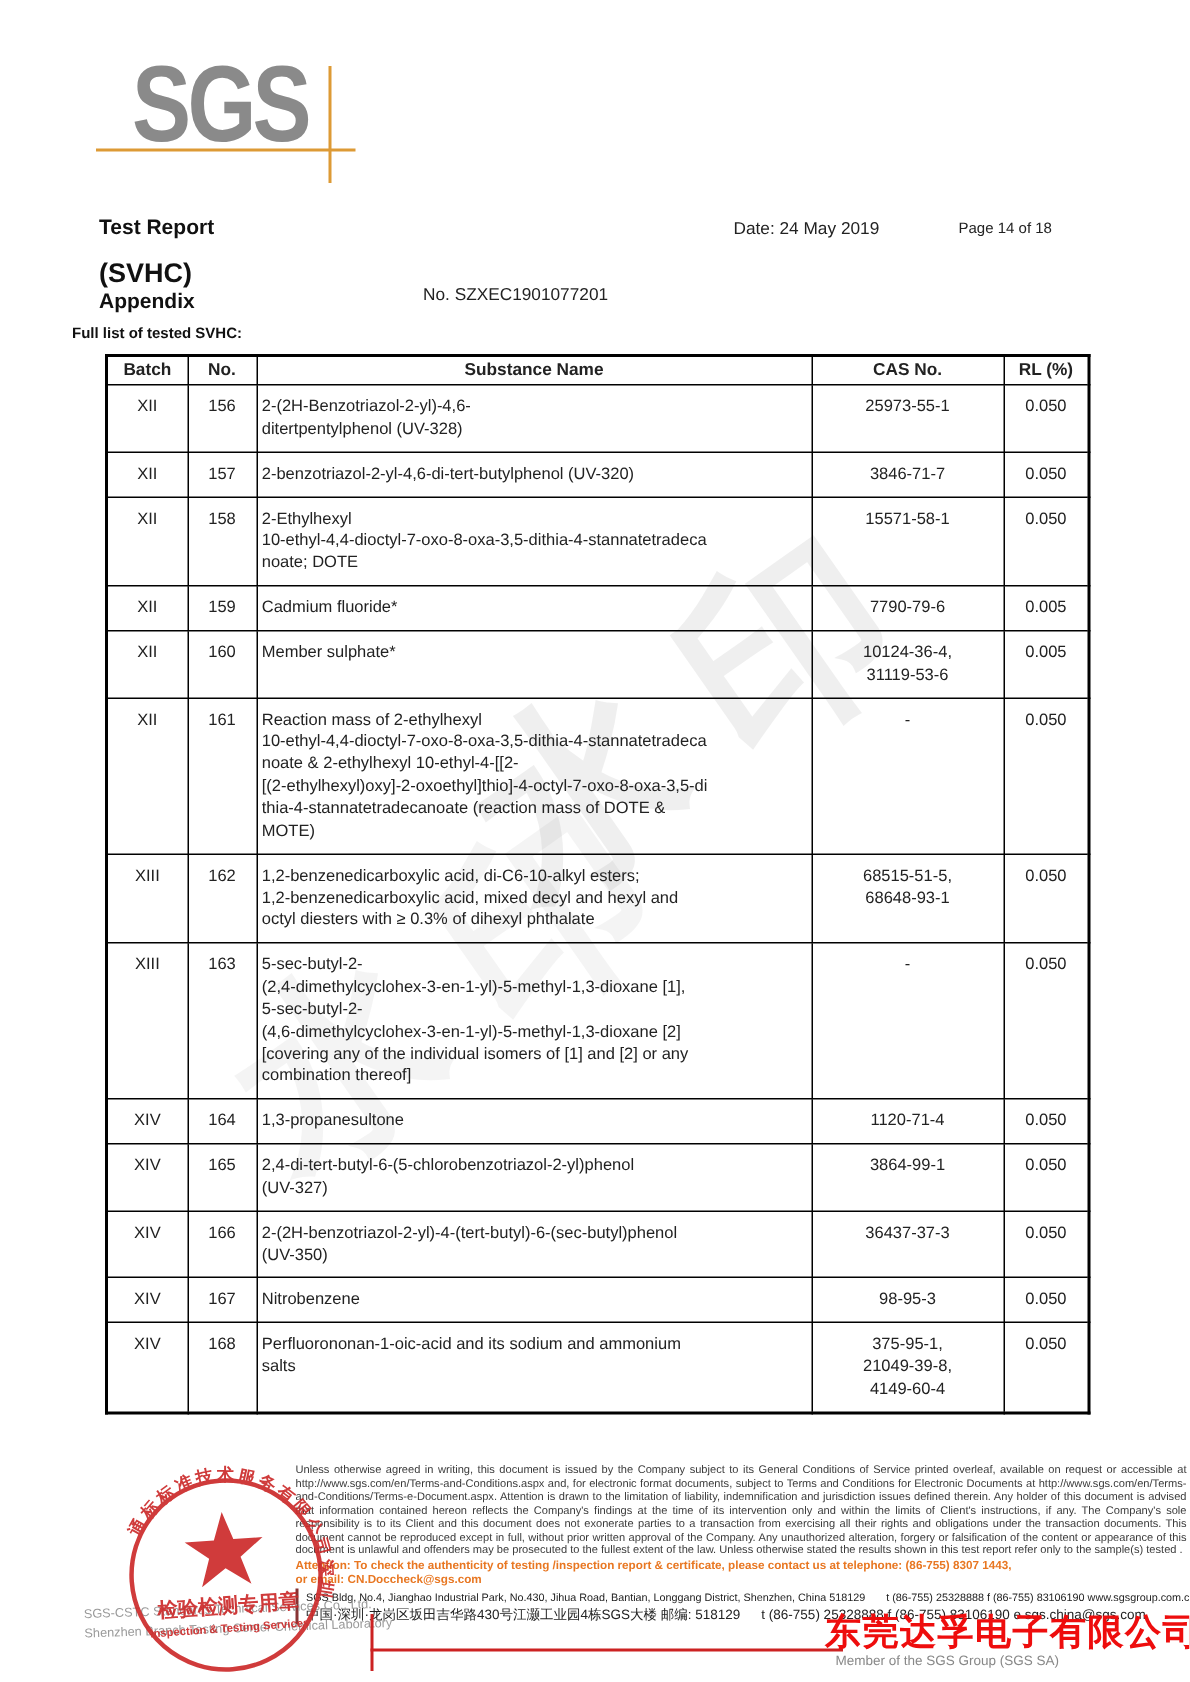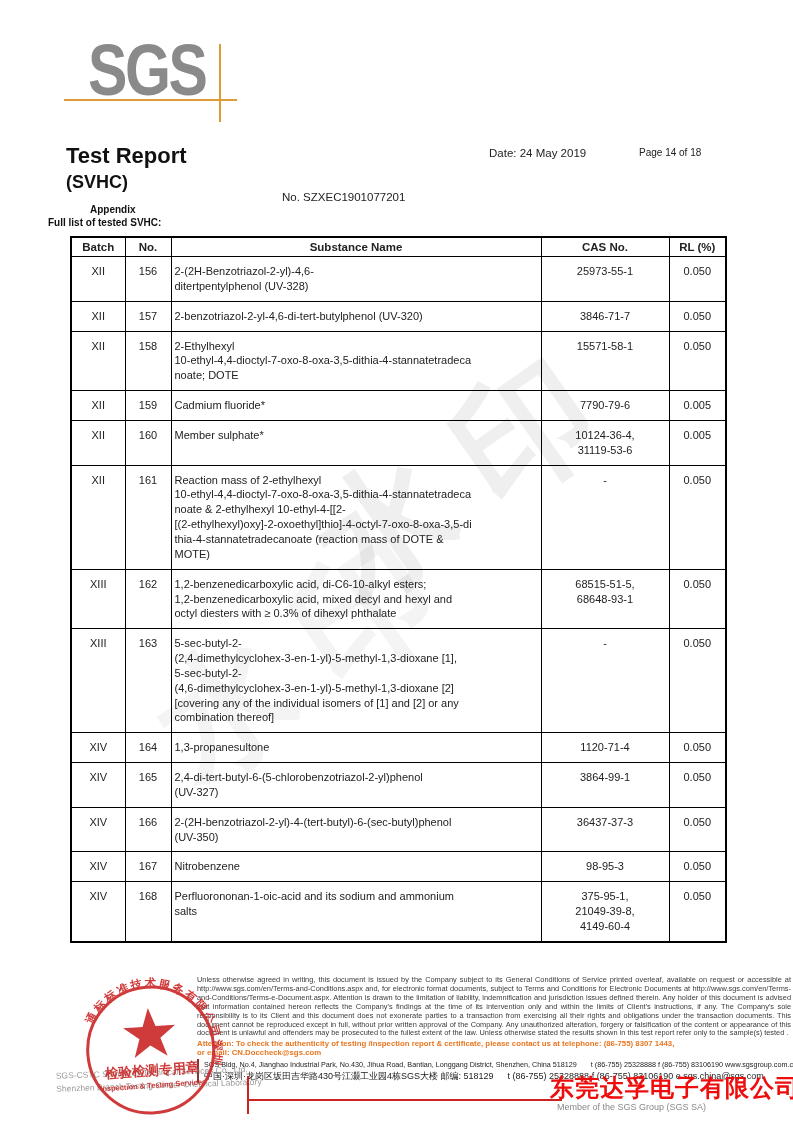--- a/index.html
+++ b/index.html
@@ -10,26 +10,26 @@
   }
   
   .logo-text {
     position:absolute; left:88px; top:34px; font-size:72px; font-weight:bold;
     color:#8a8a8a; letter-spacing:-3px; line-height:1; transform:scaleX(0.82);
     transform-origin:left top;
   }
   .crop-h { position:absolute; left:64px; top:99px; width:173px; height:2px; background:#dd9a35; }
   .crop-v { position:absolute; left:219px; top:44px; width:2px; height:78px; background:#dd9a35; }
   
-  .title1 { position:absolute; left:66px; top:143px; font-size:22px; font-weight:bold; color:#111; }
+  .title1 { position:absolute; left:66px; top:143px; font-size:14px; font-weight:bold; color:#111; }
   .title2 { position:absolute; left:66px; top:172px; font-size:18px; font-weight:bold; color:#111; }
   .hdr-no   { position:absolute; left:282px; top:147px; font-size:11.5px; color:#222;margin-top:44px; }
   .hdr-date { position:absolute; left:489px; top:147px; font-size:11.5px; color:#222; }
   .hdr-page { position:absolute; left:639px; top:147px; font-size:10px; color:#222; }
-  .appendix { position:absolute; left:66px; top:204px; font-size:10px; font-weight:bold; color:#111;margin-left:24px; }
+  .appendix { position:absolute; left:66px; top:192px; font-size:14px; font-weight:bold; color:#111; }
   .fulllist { position:absolute; left:48px; top:217px; font-size:10px; font-weight:bold; color:#111; }
   
   .svhc-table {
     position:absolute; left:70px; top:236px; width:655px;
     border-collapse:collapse; font-size:11px; color:#222; table-layout:fixed;
   }
   .svhc-table, .svhc-table td, .svhc-table th { border:1px solid #000; }
   .svhc-table { border:2px solid #000; }
   .svhc-table th { font-size:11.5px; font-weight:bold; padding:3px 2px; text-align:center; }
   .svhc-table td { padding:7px 4px; vertical-align:top; line-height:1.35; }

